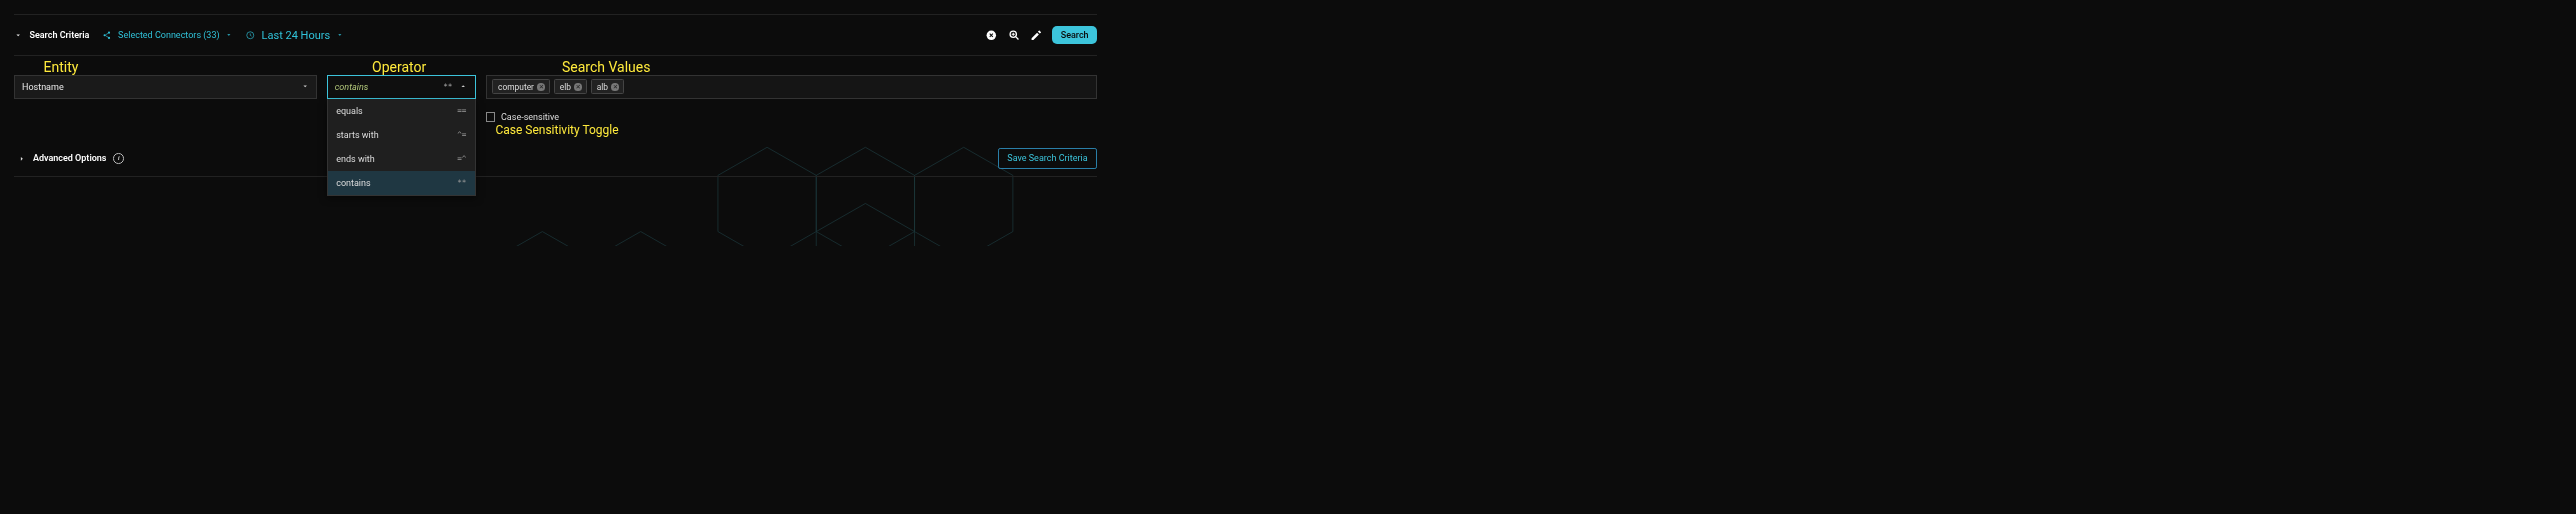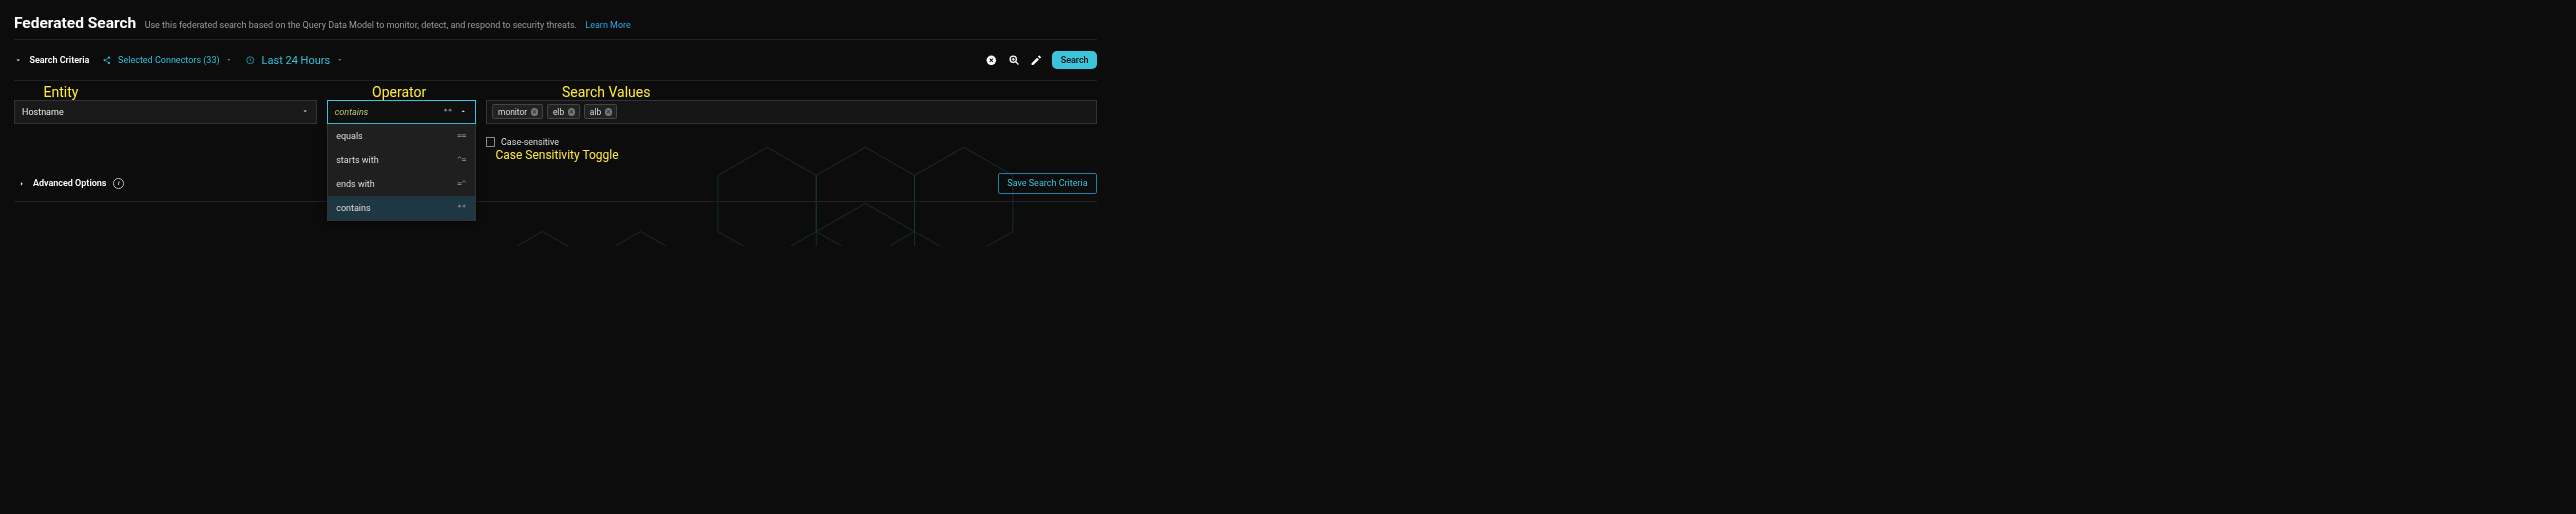--- a/index.html
+++ b/index.html
@@ -55,25 +55,20 @@
   <polygon points="100,180 170,140 240,180 240,260 170,300 100,260"></polygon>
   <polygon points="240,180 310,140 380,180 380,260 310,300 240,260"></polygon>
   <polygon points="420,60 490,20 560,60 560,140 490,180 420,140"></polygon>
   <polygon points="560,60 630,20 700,60 700,140 630,180 560,140"></polygon>
   <polygon points="700,60 770,20 840,60 840,140 770,180 700,140"></polygon>
   <polygon points="560,140 630,100 700,140 700,220 630,260 560,220"></polygon>
 </svg>
 
 <div class="page">
 
-  <div class="header-row">
-    <div class="page-title">Federated Search</div>
-    <div class="page-subtitle">Use this federated search based on the Query Data Model to monitor, detect, and respond to security threats.</div>
-    <a class="learn-more">Learn More</a>
-  </div>
 
   <div class="toolbar">
     <div class="toolbar-left">
       <div class="criteria-toggle">
         <svg class="chev-icon-sm" viewBox="0 0 24 24">
             <path d="M7 10l5 5 5-5z"></path>
           </svg>
         <span>Search Criteria</span>
       </div>
       <div class="connector-group">
@@ -154,21 +149,21 @@
           <div class="op-item selected">
             <span>contains</span>
             <span class="sym">**</span>
           </div>
         </div>
     </div>
 
     <div class="values-wrap">
       <div class="values-box" id="values-box">
           <div class="chip">
-            <span>monitor</span>
+            <span>computer</span>
             <span class="chip-close">✕</span>
           </div>
           <div class="chip">
             <span>elb</span>
             <span class="chip-close">✕</span>
           </div>
           <div class="chip">
             <span>alb</span>
             <span class="chip-close">✕</span>
           </div>

